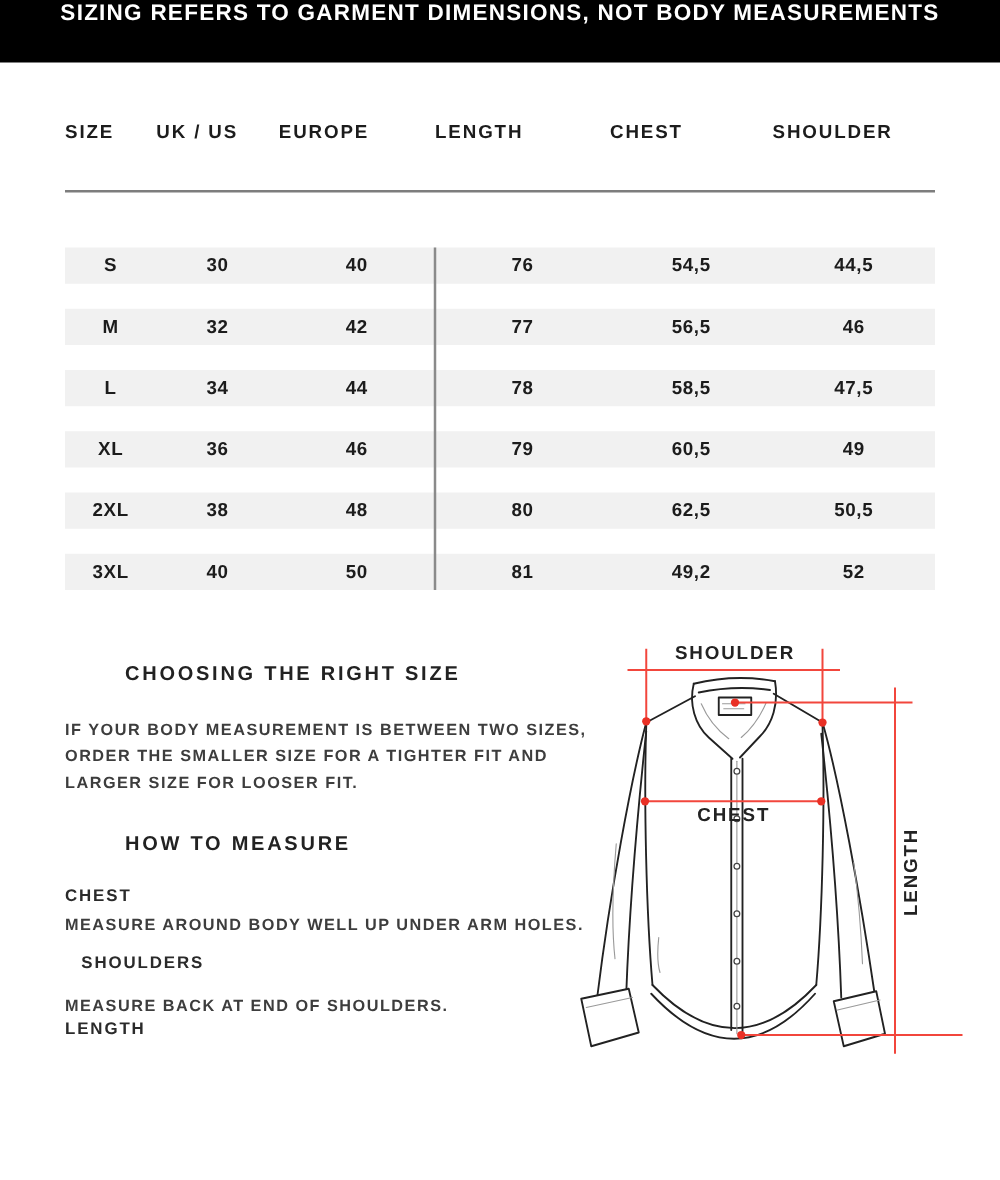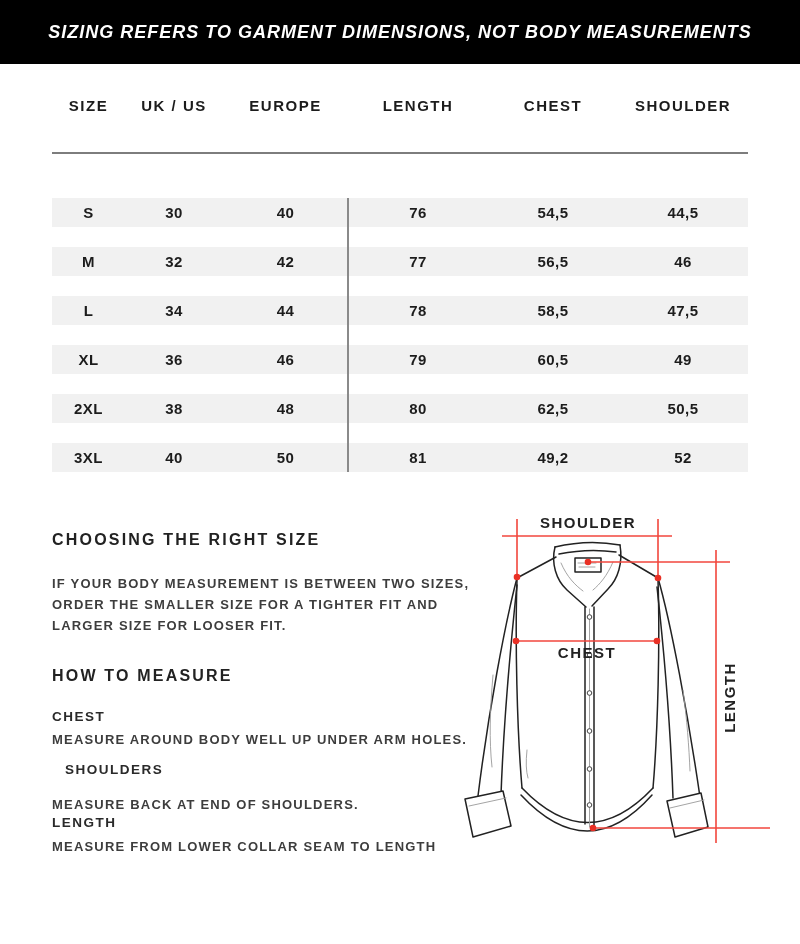--- a/index.html
+++ b/index.html
@@ -5,38 +5,38 @@
   :root{
     --accent-red:#f2463c; --dot-red:#e93025; --banner-bg:#000000; --banner-fg:#ffffff;
     --stripe-bg:#f1f1f1; --rule-gray:#7d7d7d; --text-dark:#1f1f1f; --text-body:#3d3d3d;
   }
   *{margin:0;padding:0;box-sizing:border-box;}
   html,body{background:#fff;}
   .page{position:relative;width:800px;height:944px;background:#fff;overflow:hidden;
          font-family:"Liberation Sans", sans-serif;color:var(--text-dark);}
 
   
-  .banner{position:absolute;left:0;top:0;width:800px;height:64px;background:var(--banner-bg);
-          display:flex;align-items:center;justify-content:center;font-style:italic;}
+  .banner{position:absolute;left:0;top:0;width:800px;height:50px;background:var(--banner-bg);
+          display:flex;align-items:flex-start;justify-content:center;}
   .banner span{color:var(--banner-fg);font-size:18px;font-weight:700;letter-spacing:1px;white-space:nowrap;}
 
   
   .size-table{position:absolute;left:52px;top:90px;width:696px;height:382px;}
   .grid-row{display:grid;grid-template-columns:73px 98px 125px 140px 130px 130px;width:696px;}
   .thead{position:absolute;left:0;top:0;height:30px;align-items:center;}
-  .th{text-align:center;font-weight:700;font-size:15px;letter-spacing:1.5px;color:#1c1c1c;}
+  .th{text-align:left;font-weight:700;font-size:15px;letter-spacing:1.5px;color:#1c1c1c;}
   .head-rule{position:absolute;left:0;top:62px;width:696px;height:2px;background:var(--rule-gray);}
   .tbody{position:absolute;left:0;top:108px;}
   .tr{height:29px;margin-bottom:20px;background:var(--stripe-bg);align-items:center;}
   .td{text-align:center;font-weight:700;font-size:15px;letter-spacing:.5px;color:#1c1c1c;}
   .v-rule{position:absolute;left:295px;top:108px;width:2px;height:274px;background:#8a8a8a;}
 
   
   .abs{position:absolute;}
-  .h1{font-size:16px;font-weight:700;letter-spacing:2.2px;color:#222;white-space:nowrap;}
+  .h1{font-size:16px;font-weight:700;letter-spacing:2.2px;color:#222;white-space:nowrap;margin-left:48px;}
   .body-line{font-size:13px;letter-spacing:1.2px;line-height:21px;color:var(--text-body);white-space:nowrap;font-weight:bold;}
   .sub-label{font-size:13.5px;font-weight:700;letter-spacing:1.5px;color:#2a2a2a;white-space:nowrap;}
 
   
   .diagram{position:absolute;left:455px;top:505px;width:340px;height:360px;}
   .diagram svg{position:absolute;left:0;top:0;}
   .dlabel{position:absolute;font-size:15px;font-weight:700;letter-spacing:1.5px;color:#222;
           text-align:center;white-space:nowrap;}
   .dlabel.rot{transform:rotate(-90deg);transform-origin:center;}
   .shirt-line{stroke:#222;fill:none;stroke-width:1.5;stroke-linecap:round;stroke-linejoin:round;}
@@ -129,21 +129,20 @@
   <div class="abs h1" style="left:52px;top:667px;">HOW TO MEASURE</div>
 
   <div class="abs sub-label" style="left:52px;top:709px;">CHEST</div>
   <div class="abs body-line" style="left:52px;top:729px;text-align:right;">MEASURE AROUND BODY WELL UP UNDER ARM HOLES.</div>
 
   <div class="abs sub-label" style="left:65px;top:762px;">SHOULDERS</div>
   <div class="abs body-line" style="left:52px;top:783px;margin-top:11px;">MEASURE BACK AT END OF SHOULDERS.</div>
 
   <div class="abs sub-label" style="left:52px;top:815px;">LENGTH</div>
   <div class="abs" style="left:52px;top:836px;">
-    <div class="body-line">MEASURE FROM LOWER COLLAR SEAM TO LENGTH</div>
   </div>
 
   <div class="diagram">
     <svg width="340" height="360" viewBox="0 0 340 360">
 
       <path class="shirt-fill" d="M62,73 L100,42 Q133,35 165,40 L203,73 C214,115 230,205 245,292 L218,297 C212,250 208,180 200,110 L198,283 Q134,358 67,283 L64,110 C58,180 50,250 46,292 L23,291 C32,215 48,130 62,73 Z" stroke="none"></path>
 
       <path class="shirt-line" d="M62,73 C50,118 33,210 23,291"></path>
       <path class="shirt-line" d="M203,73 C216,118 233,210 245,292"></path>
 

